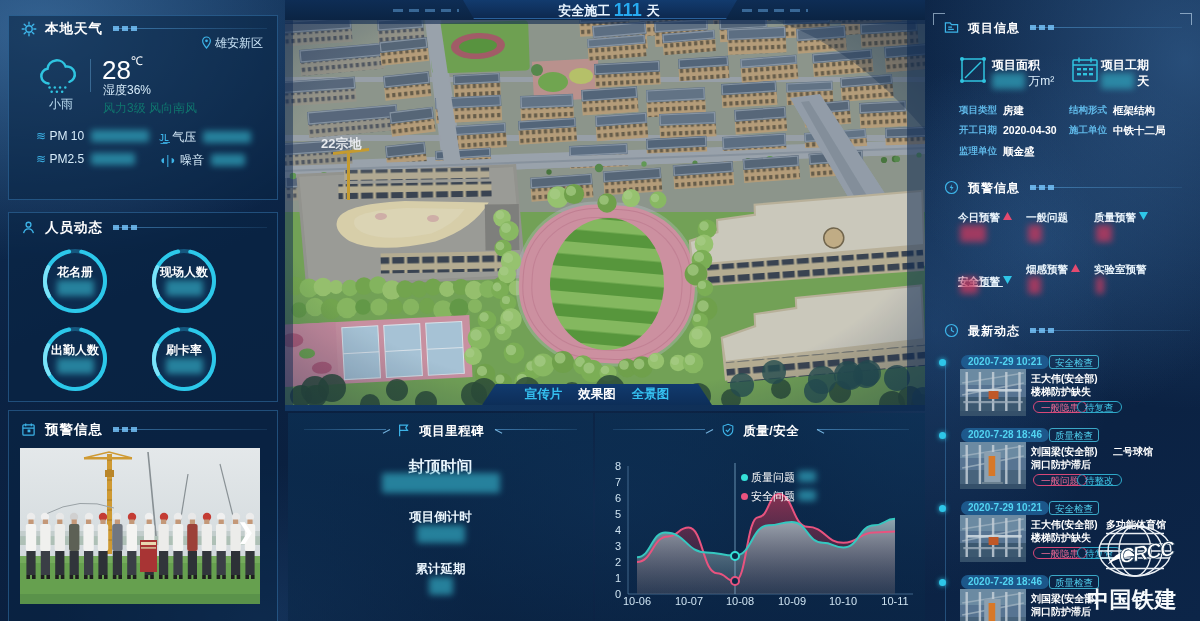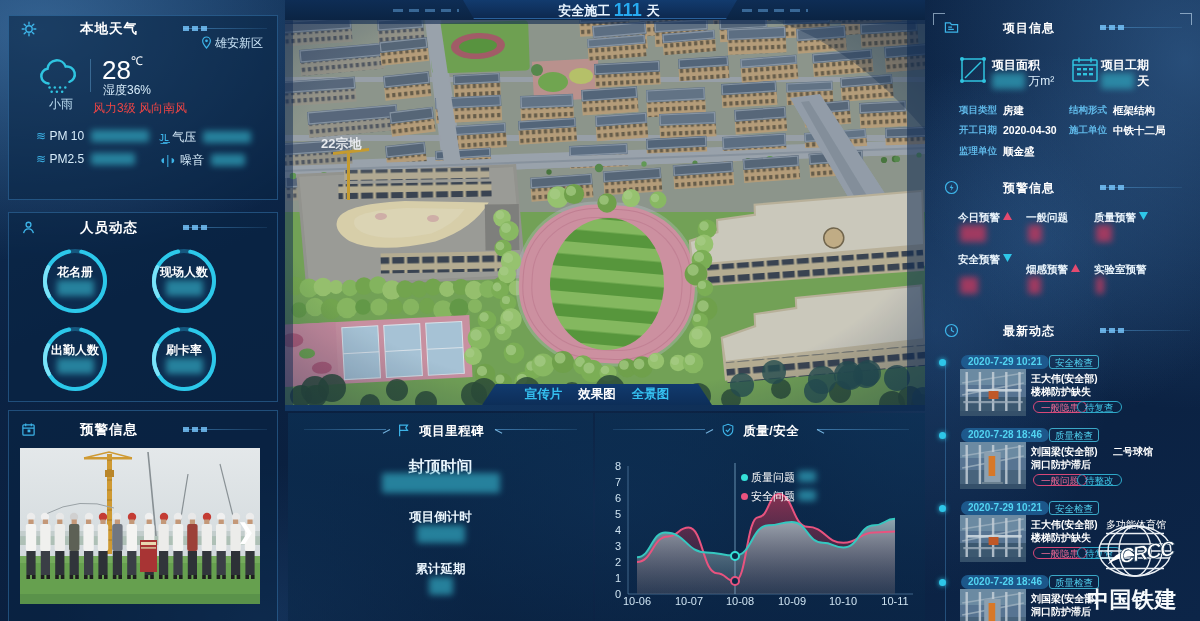--- a/index.html
+++ b/index.html
@@ -10,21 +10,21 @@
     radial-gradient(500px 340px at 40px 30px, rgba(90,150,205,.50), rgba(90,150,205,0) 68%),
     radial-gradient(420px 500px at 1185px 60px, rgba(80,140,200,.42), rgba(80,140,200,0) 70%),
     radial-gradient(260px 380px at 935px 330px, rgba(60,115,175,.30), rgba(60,115,175,0) 70%),
     radial-gradient(300px 260px at 1040px 240px, rgba(66,125,185,.26), rgba(66,125,185,0) 72%),
     radial-gradient(300px 220px at 260px 621px, rgba(45,100,160,.28), rgba(45,100,160,0) 72%),
     radial-gradient(280px 200px at 620px 500px, rgba(40,95,155,.20), rgba(40,95,155,0) 70%),
     linear-gradient(155deg,#0f3058 0%,#0b2344 30%,#0a1f3e 60%,#0c2548 100%);
   position:relative;
 }
 .panel{position:absolute;background:rgba(9,36,68,.58);border:1px solid rgba(70,150,215,.38);}
-.phead{display:flex;align-items:center;height:26px;padding-left:12px;position:relative;gap:35px;}
+.phead{display:flex;align-items:center;height:26px;padding-left:12px;position:relative;}
 .phead .ttl{font-size:13.5px;font-weight:bold;color:#fff;letter-spacing:1px;margin-left:8px;}
 .phead .ic{width:16px;height:16px;display:inline-block;}
 .phead .deco{flex:1;height:10px;margin:0 10px 0 10px;position:relative;}
 .phead .deco:before{content:"";position:absolute;left:0;top:4px;right:0;height:1px;background:linear-gradient(90deg,rgba(90,170,230,.55),rgba(90,170,230,.12));}
 .phead .deco:after{content:"";position:absolute;left:0;top:2px;width:26px;height:5px;
  background:repeating-linear-gradient(90deg,rgba(120,200,255,.8) 0 6px,transparent 6px 9px);}
 .blur{filter:blur(3px);border-radius:2px;}
 .cyanblur{display:inline-block;background:#2f9fb8;opacity:.75;}
 .redblur{display:inline-block;background:#c0395f;opacity:.8;}
 </style>
@@ -643,21 +643,21 @@
           <circle cx="13" cy="34" r="1.2"></circle>
           <circle cx="18" cy="34" r="1.2"></circle>
           <circle cx="23" cy="34" r="1.2"></circle>
         </g>
     </svg>
   </div>
   <div style="position:absolute;left:40px;top:80px;font-size:12px;color:#bfe0f5;">小雨</div>
   <div style="position:absolute;left:81px;top:43px;width:1px;height:33px;background:rgba(110,180,230,.4);"></div>
   <div style="position:absolute;left:93px;top:36px;font-size:26px;color:#fff;">28<span style="font-size:12px;vertical-align:14px;">℃</span></div>
   <div style="position:absolute;left:94px;top:66px;font-size:12px;color:#d7ecfa;">湿度36%</div>
-  <div style="position:absolute;left:84px;top:84px;font-size:12px;color:#ef4444;">风力3级 风向南风</div>
+  <div style="position:absolute;left:94px;top:84px;font-size:12px;color:#0f766e;">风力3级 风向南风</div>
 
   <div style="position:absolute;left:27px;top:113px;font-size:12px;color:#d7ecfa;">
     <span style="color:#3db4e8;">≋</span> PM 10&nbsp;&nbsp;<span class="cyanblur blur" style="width:58px;height:12px;vertical-align:-2px;"></span>
   </div>
   <div style="position:absolute;left:27px;top:136px;font-size:12px;color:#d7ecfa;">
     <span style="color:#3db4e8;">≋</span> PM2.5&nbsp;&nbsp;<span class="cyanblur blur" style="width:44px;height:12px;vertical-align:-2px;"></span>
   </div>
   <div style="position:absolute;left:150px;top:113px;font-size:12px;color:#d7ecfa;">
     <span style="color:#3db4e8;">ᴊ̲ʟ̲</span> 气压&nbsp;&nbsp;<span class="cyanblur blur" style="width:48px;height:12px;vertical-align:-2px;"></span>
   </div>
@@ -1018,21 +1018,21 @@
   <div style="position:absolute;left:26px;top:36px;font-size:10.5px;font-weight:bold;color:#e9f4fc;">今日预警 <svg width="9" height="8" viewBox="0 0 9 8" style="vertical-align:1px;">
         <polygon points="4.5,0 9,8 0,8" fill="#e34a6f"></polygon>
       </svg></div>
     <div style="position:absolute;left:28px;top:50px;"><span class="redblur blur" style="width:26px;height:17px;"></span></div>
     <div style="position:absolute;left:94px;top:36px;font-size:10.5px;font-weight:bold;color:#e9f4fc;">一般问题 </div>
     <div style="position:absolute;left:96px;top:50px;"><span class="redblur blur" style="width:14px;height:17px;"></span></div>
     <div style="position:absolute;left:162px;top:36px;font-size:10.5px;font-weight:bold;color:#e9f4fc;">质量预警 <svg width="9" height="8" viewBox="0 0 9 8" style="vertical-align:1px;">
         <polygon points="4.5,8 0,0 9,0" fill="#2ec6e8"></polygon>
       </svg></div>
     <div style="position:absolute;left:164px;top:50px;"><span class="redblur blur" style="width:16px;height:17px;"></span></div>
-    <div style="position:absolute;left:26px;top:78px;font-size:10.5px;font-weight:bold;color:#e9f4fc;">安全预警 <svg width="9" height="8" viewBox="0 0 9 8" style="vertical-align:1px;">
+    <div style="position:absolute;left:26px;top:100px;font-size:10.5px;font-weight:bold;color:#e9f4fc;text-decoration:underline;">安全预警 <svg width="9" height="8" viewBox="0 0 9 8" style="vertical-align:1px;">
         <polygon points="4.5,8 0,0 9,0" fill="#2ec6e8"></polygon>
       </svg></div>
     <div style="position:absolute;left:28px;top:102px;"><span class="redblur blur" style="width:18px;height:17px;"></span></div>
     <div style="position:absolute;left:94px;top:88px;font-size:10.5px;font-weight:bold;color:#e9f4fc;">烟感预警 <svg width="9" height="8" viewBox="0 0 9 8" style="vertical-align:1px;">
         <polygon points="4.5,0 9,8 0,8" fill="#e34a6f"></polygon>
       </svg></div>
     <div style="position:absolute;left:96px;top:102px;"><span class="redblur blur" style="width:13px;height:17px;"></span></div>
     <div style="position:absolute;left:162px;top:88px;font-size:10.5px;font-weight:bold;color:#e9f4fc;">实验室预警 </div>
     <div style="position:absolute;left:164px;top:102px;"><span class="redblur blur" style="width:8px;height:17px;"></span></div>
 </div>
@@ -1112,21 +1112,21 @@
         <rect x="29" y="3" width="2.2" height="41" fill="#c2cdd6" opacity="0.85"></rect>
         <rect x="41" y="3" width="2.2" height="41" fill="#c2cdd6" opacity="0.85"></rect>
         <rect x="53" y="3" width="2.2" height="41" fill="#c2cdd6" opacity="0.85"></rect>
         <rect x="6" y="20" width="50" height="2.6" fill="#cdd8e0" opacity="0.9"></rect>
         <rect x="3" y="32" width="54" height="2.2" fill="#9cacba" opacity="0.8"></rect>
         <rect x="26" y="22" width="9" height="8" fill="#c05828"></rect>
         <rect x="0" y="42" width="60" height="5" fill="#35506a"></rect>
       </svg>
     </div>
     <div style="position:absolute;left:99px;top:200px;font-size:10px;font-weight:bold;color:#fff;">王大伟(安全部)</div>
-    <div style="position:absolute;left:174px;top:200px;font-size:10px;font-weight:normal;color:#fff;">多功能体育馆</div>
+    <div style="position:absolute;left:174px;top:200px;font-size:10px;font-weight:bold;color:#fff;">多功能体育馆</div>
     <div style="position:absolute;left:99px;top:213px;font-size:10px;font-weight:bold;color:#fff;">楼梯防护缺失</div>
     <div style="position:absolute;left:101px;top:229px;height:12px;line-height:11px;padding:0 7px;border-radius:7px;border:1px solid #d84878;color:#f06a96;font-size:9.5px;">一般隐患</div>
     <div style="position:absolute;left:145px;top:229px;height:12px;line-height:11px;padding:0 7px;border-radius:7px;border:1px solid #2ea8c8;color:#3fc8e8;font-size:9.5px;">待复查</div>
     <div style="position:absolute;left:7px;top:261px;width:7px;height:7px;border-radius:50%;background:#2ec6e8;box-shadow:0 0 5px #2ec6e8;"></div>
     <div style="position:absolute;left:29px;top:257px;height:14px;line-height:14px;padding:0 7px;border-radius:7px;background:rgba(32,96,150,.85);color:#52d4f2;font-size:10px;font-weight:bold;">2020-7-28 18:46</div>
     <div style="position:absolute;left:117px;top:257px;height:14px;line-height:13px;padding:0 5px;border-radius:3px;border:1px solid rgba(70,200,230,.8);color:#52d4f2;font-size:9.5px;">质量检查</div>
     <div style="position:absolute;left:28px;top:271px;">
       <svg width="66" height="47" viewBox="0 0 60 47" preserveAspectRatio="none" style="display:block;">
         <rect width="60" height="47" fill="#47637c"></rect>
         <rect width="60" height="16" fill="#6b8aa2"></rect>

